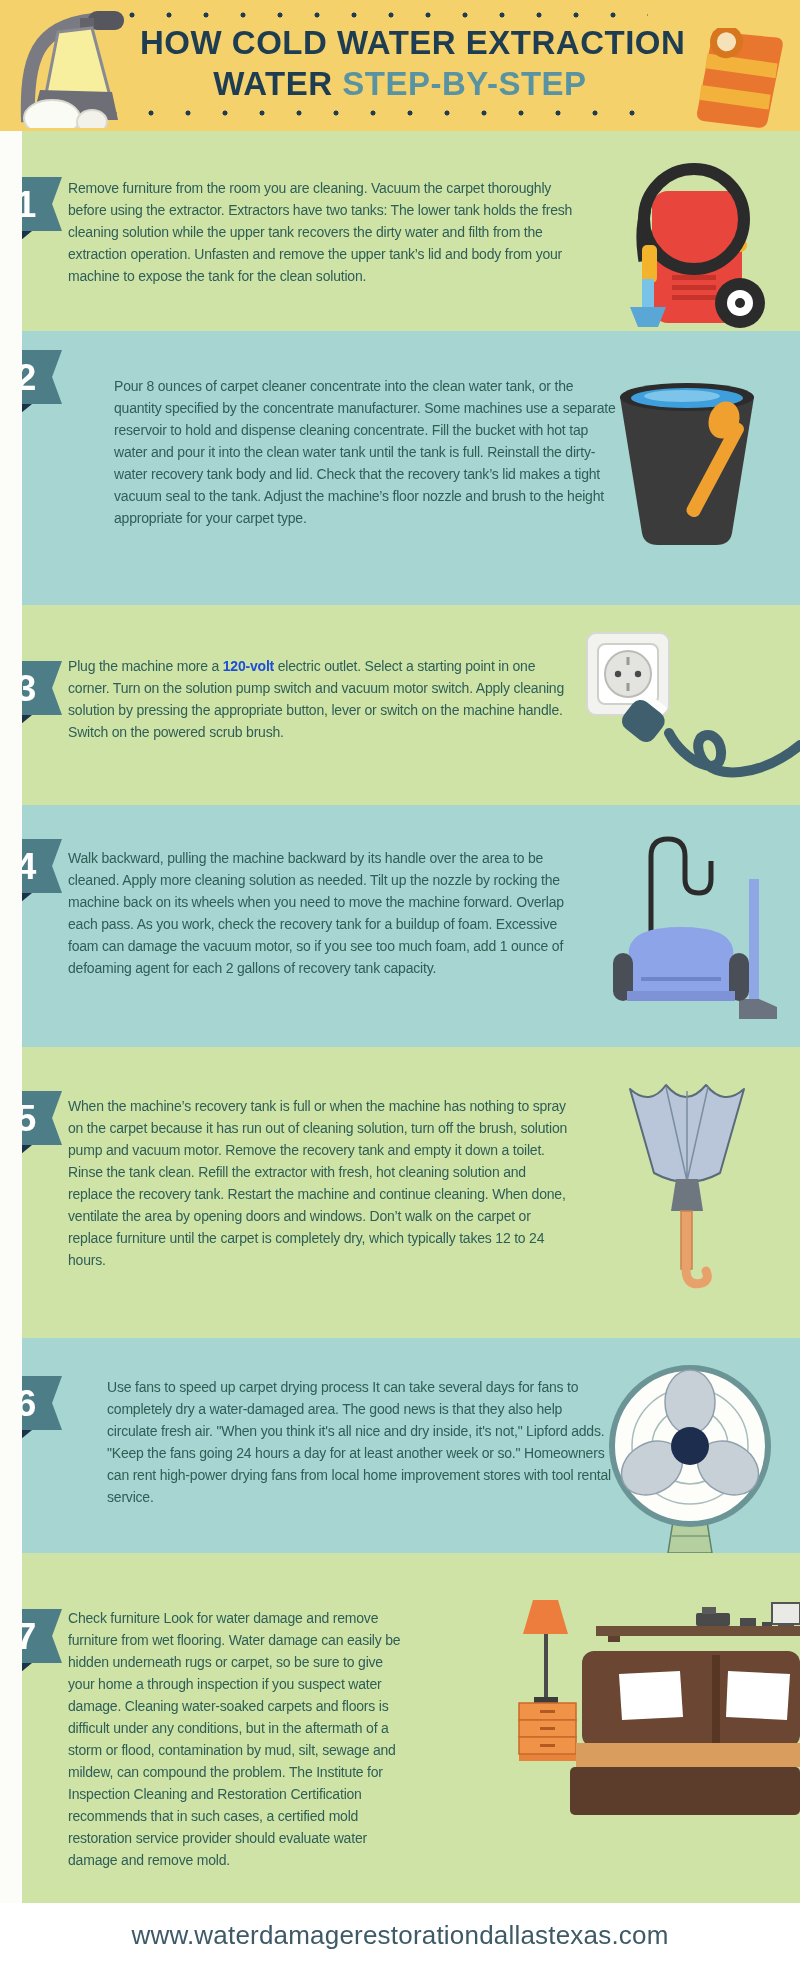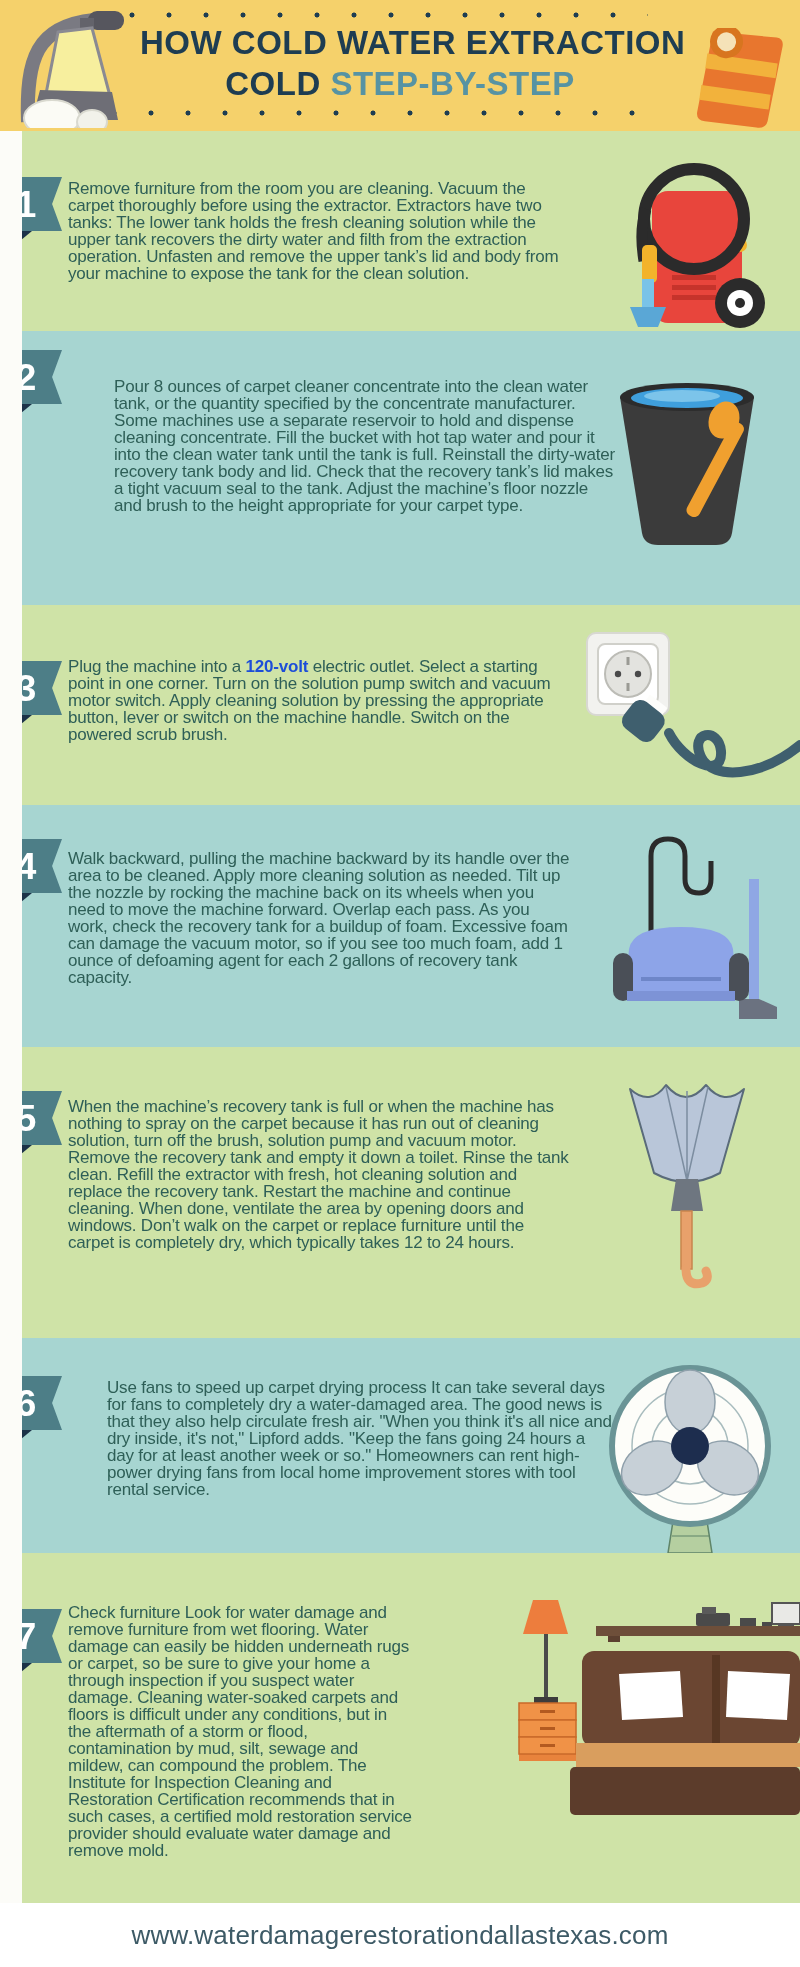--- a/index.html
+++ b/index.html
@@ -64,27 +64,27 @@
   }
   .s1 .badge{top:46px;} .s1 .fold{top:100px;}
   .s2 .badge{top:19px;} .s2 .fold{top:73px;}
   .s3 .badge{top:56px;} .s3 .fold{top:110px;}
   .s4 .badge{top:34px;} .s4 .fold{top:88px;}
   .s5 .badge{top:44px;} .s5 .fold{top:98px;}
   .s6 .badge{top:38px;} .s6 .fold{top:92px;}
   .s7 .badge{top:56px;} .s7 .fold{top:110px;}
   .step-text{
     position:absolute;left:68px;width:505px;
-    color:#2e5f57;font-size:17px;line-height:17px;
+    color:#2e5f57;font-size:14px;line-height:22px;
     letter-spacing:-0.2px;
   }
   .s1 .step-text{top:32px;} .s2 .step-text{top:30px;margin-left:46px;}
   .s3 .step-text{top:36px;} .s4 .step-text{top:28px;}
   .s5 .step-text{top:34px;} .s6 .step-text{top:24px;margin-left:39px;}
-  .s7 .step-text{top:34px;width:345px;}
+  .s7 .step-text{top:40px;width:345px;}
   .hl{color:#1d4ed8;font-weight:bold;}
   .illus{position:absolute;z-index:1;}
   .s1 .illus{right:28px;top:26px;}
   .s2 .illus{right:38px;top:44px;}
   .s3 .illus{right:0;top:24px;}
   .s4 .illus{right:14px;top:26px;}
   .s5 .illus{right:48px;top:30px;}
   .s6 .illus{right:26px;top:26px;}
   .s7 .illus{right:0;top:44px;}
   
@@ -110,21 +110,21 @@
         <rect x="74" y="7" width="36" height="19" rx="9" fill="#56565e"></rect>
         <rect x="66" y="14" width="14" height="12" fill="#63636b"></rect>
         <polygon points="44,28 78,24 96,92 30,100" fill="#f7ef9e" stroke="#8a8a92" stroke-width="3"></polygon>
         <path d="M26,86 L98,88 L104,116 L18,116 Z" fill="#6e6e76"></path>
         <ellipse cx="38" cy="114" rx="28" ry="18" fill="#fbfbf5" stroke="#d9d9cf" stroke-width="2"></ellipse>
         <ellipse cx="78" cy="118" rx="15" ry="12" fill="#f2f2ea" stroke="#d9d9cf" stroke-width="2"></ellipse>
       </svg>
     </div>
     <div class="titles">
       <div class="title-l1">HOW COLD WATER EXTRACTION</div>
-      <div class="title-l2"><span>COLD</span>&nbsp;<span class="title-accent">STEP-BY-STEP</span></div>
+      <div class="title-l2"><span>WATER</span>&nbsp;<span class="title-accent">STEP-BY-STEP</span></div>
     </div>
     <div class="hdr-icon-right">
       <svg width="100" height="100" viewBox="0 0 100 100">
         <g transform="rotate(9 50 50)">
           <path d="M18,8 L82,4 Q90,4 89,14 L86,88 Q85,96 76,96 L24,98 Q15,98 15,90 Z" fill="#e8762e"></path>
           <rect x="16" y="30" width="71" height="15" fill="#f2b23c" transform="rotate(-1 50 37)"></rect>
           <rect x="15" y="62" width="70" height="15" fill="#f2b23c" transform="rotate(-1 50 69)"></rect>
           <circle cx="33" cy="16" r="13" fill="#f5e2b8" stroke="#d8751f" stroke-width="7"></circle>
         </g>
       </svg>
@@ -174,21 +174,21 @@
         </g>
       </svg>
     </div>
   </section>
 
   <section class="step s3 bg-green">
     <div class="badge">
         <span>3</span>
       </div>
     <div class="fold"></div>
-    <p class="step-text"><span>Plug the machine into a </span><span class="hl">120-volt</span><span> electric outlet. Select a starting point in one corner. Turn on the solution pump switch and vacuum motor switch. Apply cleaning solution by pressing the appropriate button, lever or switch on the machine handle. Switch on the powered scrub brush.</span></p>
+    <p class="step-text"><span>Plug the machine more a </span><span class="hl">120-volt</span><span> electric outlet. Select a starting point in one corner. Turn on the solution pump switch and vacuum motor switch. Apply cleaning solution by pressing the appropriate button, lever or switch on the machine handle. Switch on the powered scrub brush.</span></p>
     <div class="illus">
       <svg width="235" height="165" viewBox="0 0 235 165">
         <rect x="22" y="4" width="82" height="82" rx="9" fill="#f2f2ef" stroke="#d8d8d2" stroke-width="2"></rect>
         <rect x="33" y="15" width="60" height="60" rx="7" fill="#ffffff" stroke="#d0d0ca" stroke-width="2"></rect>
         <circle cx="63" cy="45" r="23" fill="#e3e3df" stroke="#bcbcb6" stroke-width="2"></circle>
         <circle cx="53" cy="45" r="3.2" fill="#4a4a4a"></circle>
         <circle cx="73" cy="45" r="3.2" fill="#4a4a4a"></circle>
         <rect x="61.5" y="28" width="3" height="8" fill="#9a9a94"></rect>
         <rect x="61.5" y="54" width="3" height="8" fill="#9a9a94"></rect>
         <g transform="rotate(38 88 78)">

